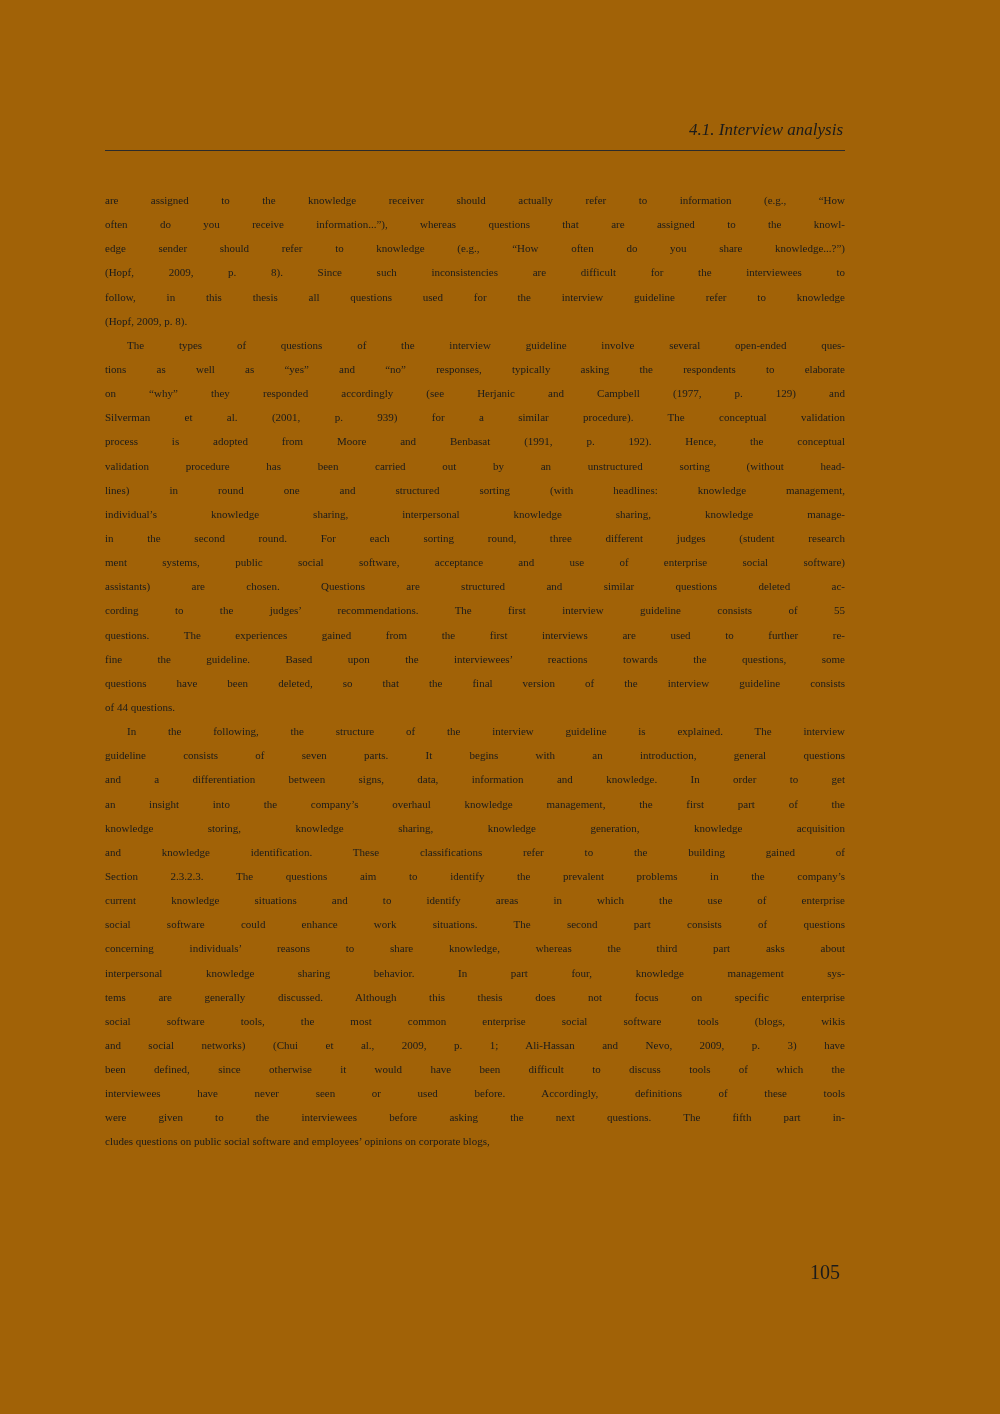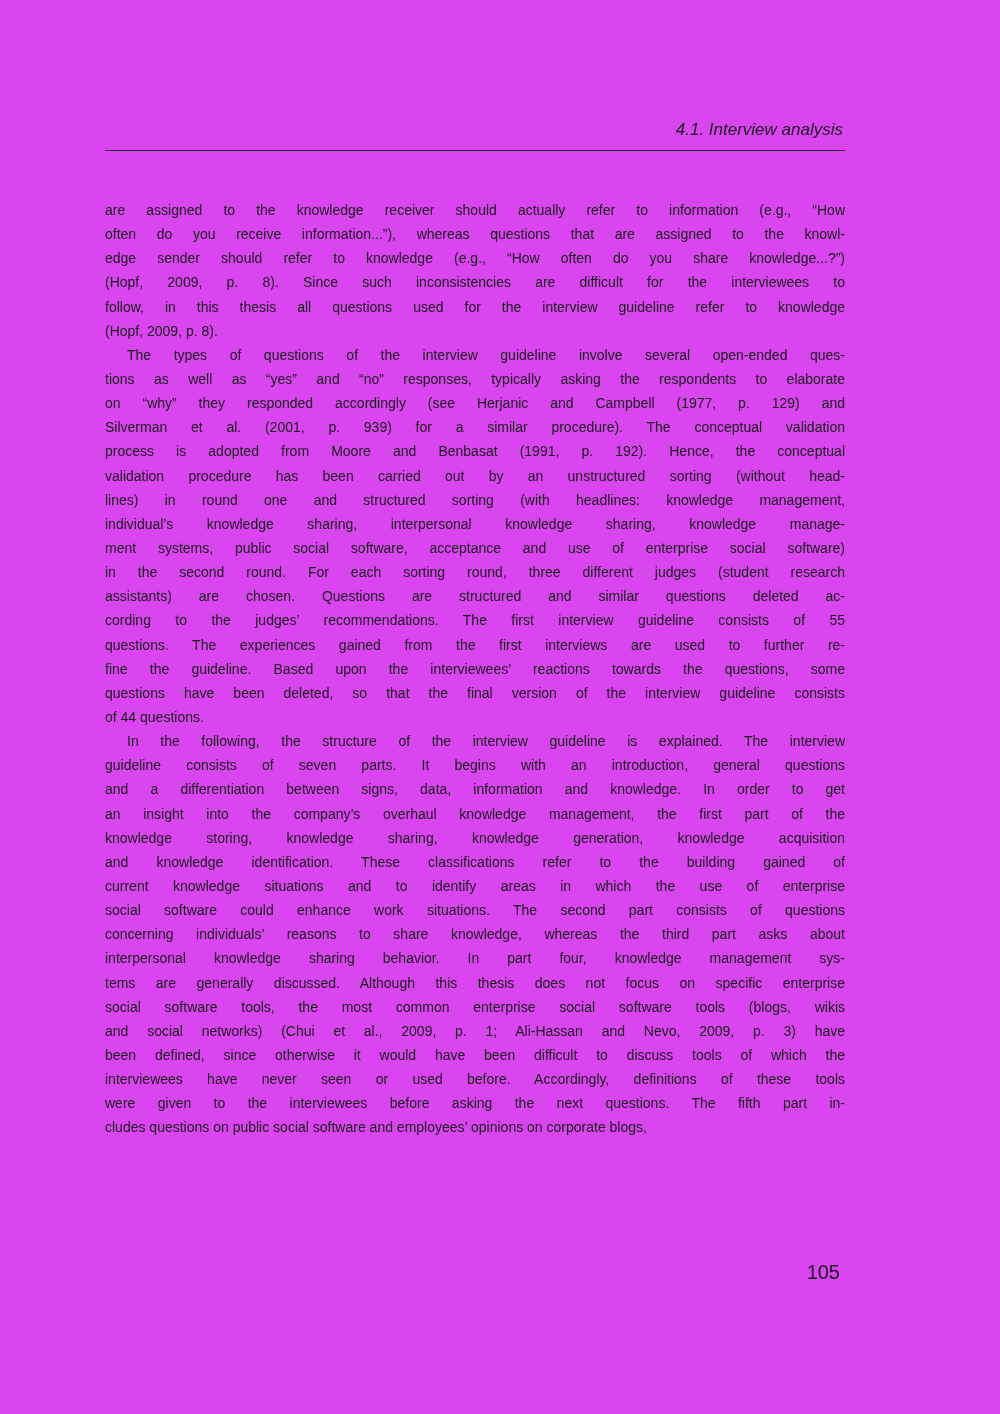--- a/index.html
+++ b/index.html
@@ -4,22 +4,22 @@
 <style>
   html, body {
     margin: 0;
     padding: 0;
     background: #ffffff;
   }
   .page {
     position: relative;
     width: 1000px;
     height: 1414px;
-    background: #d946ef;
-    font-family: Liberation Sans, sans-serif;
+    background: #a16207;
+    font-family: Liberation Serif, serif;
     color: #1b1b1b;
     overflow: hidden;
   }
   .header-title {
     position: absolute;
     top: 120px;
     right: 157px;
     font-size: 17px;
     font-style: italic;
     white-space: nowrap;
@@ -27,24 +27,24 @@
   .header-rule {
     position: absolute;
     top: 150px;
     left: 105px;
     width: 740px;
     height: 0;
     border-top: 1.3px solid #2b2b2b;
   }
   .body-text {
     position: absolute;
-    top: 198px;
+    top: 188px;
     left: 105px;
     width: 740px;
-    font-size: 14px;
+    font-size: 11px;
     line-height: 24.15px;
   }
   .paragraph {
     margin: 0;
   }
   .line {
     text-align: justify;
     text-align-last: justify;
     height: 24.15px;
     white-space: normal;
@@ -80,36 +80,37 @@
       </div>
       <div class="paragraph">
         <div class="line indent">The types of questions of the interview guideline involve several open-ended ques-</div>
         <div class="line">tions as well as “yes” and “no” responses, typically asking the respondents to elaborate</div>
         <div class="line">on “why” they responded accordingly (see Herjanic and Campbell (1977, p. 129) and</div>
         <div class="line">Silverman et al. (2001, p. 939) for a similar procedure). The conceptual validation</div>
         <div class="line">process is adopted from Moore and Benbasat (1991, p. 192). Hence, the conceptual</div>
         <div class="line">validation procedure has been carried out by an unstructured sorting (without head-</div>
         <div class="line">lines) in round one and structured sorting (with headlines: knowledge management,</div>
         <div class="line">individual’s knowledge sharing, interpersonal knowledge sharing, knowledge manage-</div>
+        <div class="line">in the second round. For each sorting round, three different judges (student research</div>
         <div class="line">ment systems, public social software, acceptance and use of enterprise social software)</div>
-        <div class="line">in the second round. For each sorting round, three different judges (student research</div>
         <div class="line">assistants) are chosen. Questions are structured and similar questions deleted ac-</div>
         <div class="line">cording to the judges’ recommendations. The first interview guideline consists of 55</div>
         <div class="line">questions. The experiences gained from the first interviews are used to further re-</div>
         <div class="line">fine the guideline. Based upon the interviewees’ reactions towards the questions, some</div>
         <div class="line">questions have been deleted, so that the final version of the interview guideline consists</div>
         <div class="line last">of 44 questions.</div>
       </div>
       <div class="paragraph">
         <div class="line indent">In the following, the structure of the interview guideline is explained. The interview</div>
         <div class="line">guideline consists of seven parts. It begins with an introduction, general questions</div>
         <div class="line">and a differentiation between signs, data, information and knowledge. In order to get</div>
         <div class="line">an insight into the company’s overhaul knowledge management, the first part of the</div>
         <div class="line">knowledge storing, knowledge sharing, knowledge generation, knowledge acquisition</div>
         <div class="line">and knowledge identification. These classifications refer to the building gained of</div>
+        <div class="line">Section 2.3.2.3. The questions aim to identify the prevalent problems in the company’s</div>
         <div class="line">current knowledge situations and to identify areas in which the use of enterprise</div>
         <div class="line">social software could enhance work situations. The second part consists of questions</div>
         <div class="line">concerning individuals’ reasons to share knowledge, whereas the third part asks about</div>
         <div class="line">interpersonal knowledge sharing behavior. In part four, knowledge management sys-</div>
         <div class="line">tems are generally discussed. Although this thesis does not focus on specific enterprise</div>
         <div class="line">social software tools, the most common enterprise social software tools (blogs, wikis</div>
         <div class="line">and social networks) (Chui et al., 2009, p. 1; Ali-Hassan and Nevo, 2009, p. 3) have</div>
         <div class="line">been defined, since otherwise it would have been difficult to discuss tools of which the</div>
         <div class="line">interviewees have never seen or used before. Accordingly, definitions of these tools</div>
         <div class="line">were given to the interviewees before asking the next questions. The fifth part in-</div>

